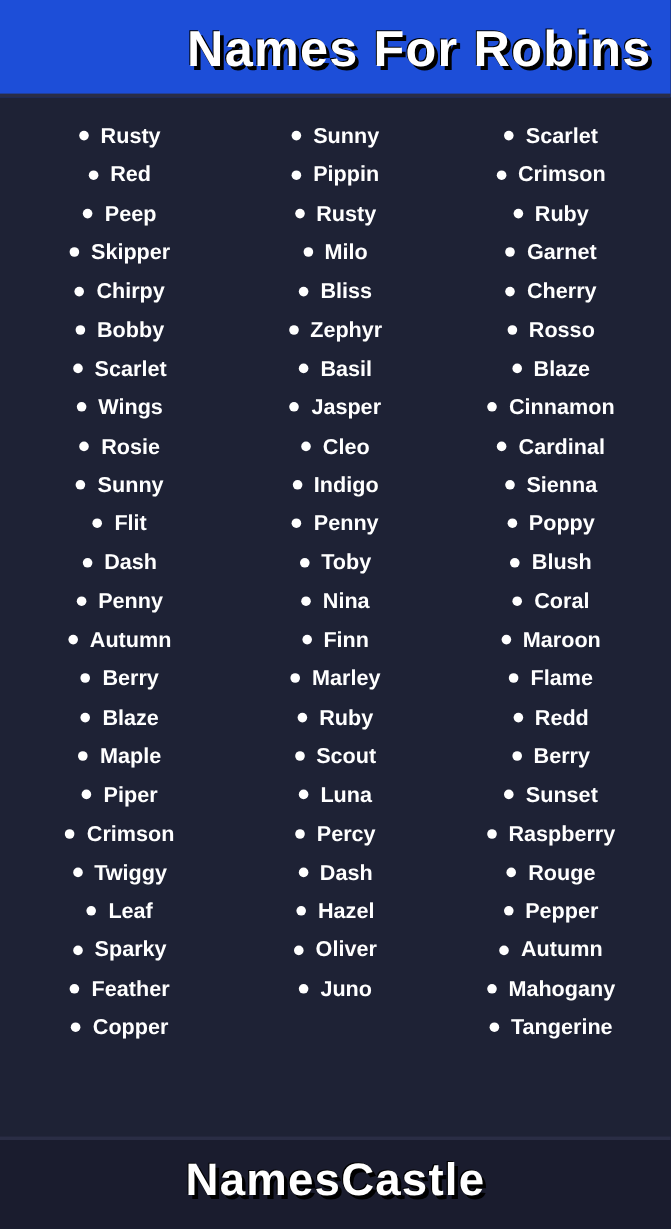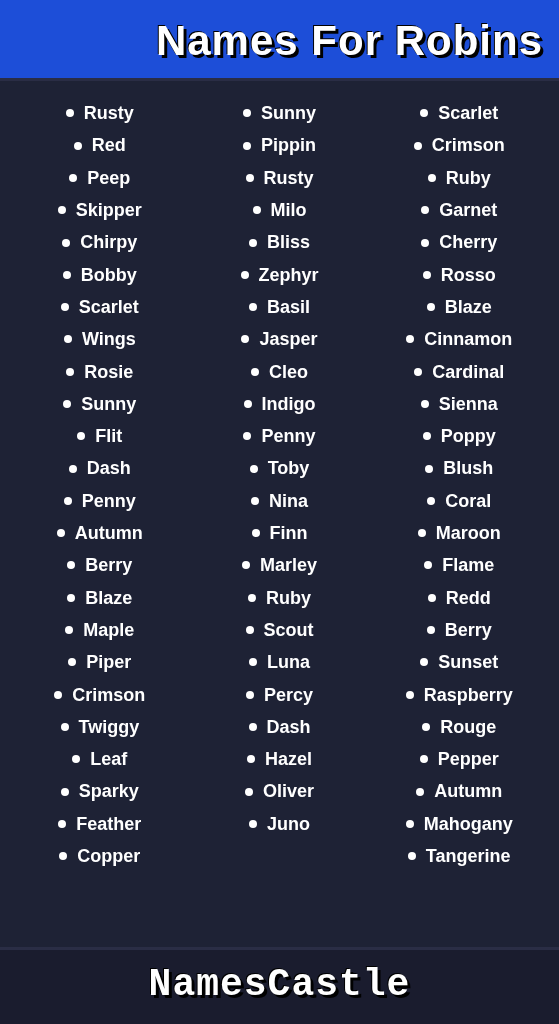--- a/index.html
+++ b/index.html
@@ -80,21 +80,21 @@
       background-color: #1a1c2e;
       padding: 14px 16px 18px;
       text-align: center;
       border-top: 3px solid #2a2d45;
     }
 
     .footer-title {
       font-size: 38px;
       font-weight: 900;
       color: #ffffff;
-      font-family: Liberation Mono, monospace;
+      font-family: Liberation Sans, sans-serif;
       letter-spacing: 1px;
       text-shadow: 3px 3px 0px #000000, -1px -1px 0px #000000;
       line-height: 1.1;
     }
   </style>
 </head>
 <body>
 
 <header class="header">
   <h1 class="header-title">Names For Robins</h1>

